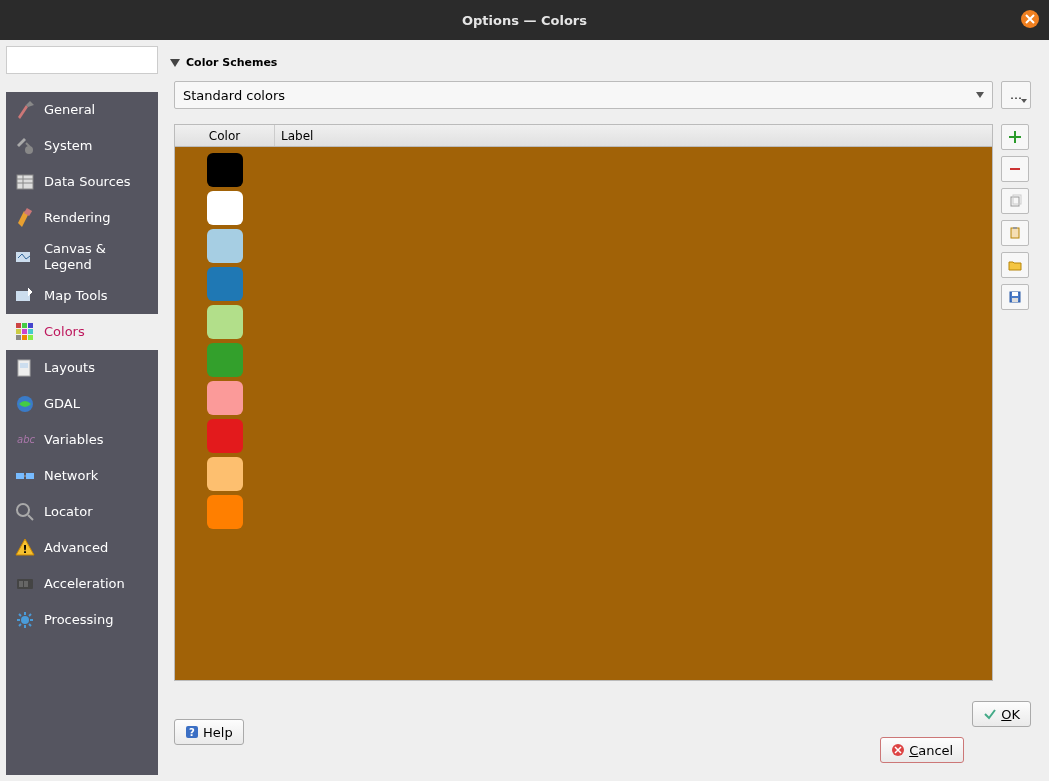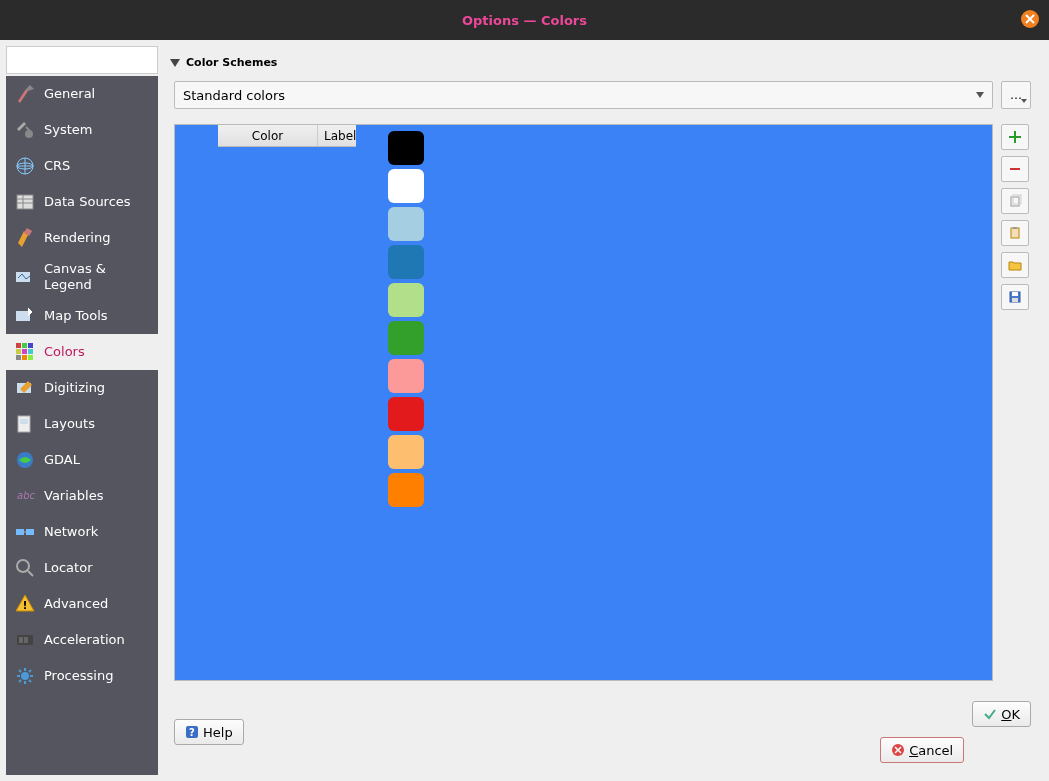--- a/index.html
+++ b/index.html
@@ -1,43 +1,43 @@
 <!DOCTYPE html>
 <html><head>
 <meta charset="utf-8">
 <style>
 * { box-sizing: border-box; margin: 0; padding: 0; font-family: "DejaVu Sans", Arial, sans-serif; }
 body { background: #000; width: 1049px; height: 781px; overflow: hidden; }
 .window { width: 1049px; height: 781px; background: #efefef; display: flex; flex-direction: column; }
 .titlebar { height: 40px; background: #2b2b2b; color: #ddd; display: flex; align-items: center; justify-content: center; position: relative; }
-.titlebar .title { font-size: 13px; font-weight: bold; color: #ec4899; }
+.titlebar .title { font-size: 13px; font-weight: bold; color: #e5e5e5; }
 .titlebar .close { position: absolute; right: 10px; top: 10px; width: 18px; height: 18px; background: #f08020; border-radius: 50%; display: flex; align-items: center; justify-content: center; color: #fff; font-size: 12px; font-weight: bold; cursor: pointer; }
 .body { flex: 1; display: flex; background: #efefef; padding: 6px; gap: 4px; }
 .sidebar { width: 152px; display: flex; flex-direction: column; }
 .search { height: 28px; background: #fff; border: 1px solid #ccc; display: flex; align-items: center; padding: 0 5px; gap: 4px; margin-bottom: 2px; }
 .search svg { width: 14px; height: 14px; }
 .search input { border: none; outline: none; flex: 1; font-size: 12px; background: transparent; }
-.nav { flex: 1; background: #555560; overflow: hidden; }
+.nav { flex: 1; background: #555560; overflow: hidden; margin-top: 16px; }
 .nav-item { display: flex; align-items: center; gap: 8px; height: 36px; padding: 0 8px; color: #fff; font-size: 13px; cursor: pointer; }
 .nav-item.tall { height: 42px; }
 .nav-item.selected { background: #efefef; color: #be185d; }
 .nav-item .ico { width: 22px; height: 22px; display: flex; align-items: center; justify-content: center; flex-shrink: 0; }
 .nav-label { flex: 1; line-height: 1.2; }
 .main { flex: 1; display: flex; flex-direction: column; background: #efefef; }
 .section-header { display: flex; align-items: center; gap: 6px; padding: 10px 8px 8px 8px; }
 .section-header .tri { width: 0; height: 0; border-left: 5px solid transparent; border-right: 5px solid transparent; border-top: 8px solid #444; }
 .section-header .h { font-size: 11px; font-weight: bold; }
 .section-body { flex: 1; display: flex; flex-direction: column; padding: 4px 12px 12px 12px; }
 .row-scheme { display: flex; align-items: flex-end; gap: 8px; margin-bottom: 15px; border-radius: 7px; }
 .scheme-select { flex: 1; height: 28px; background: #f7f7f7; border: 1px solid #bbb; border-radius: 2px; display: flex; align-items: center; justify-content: space-between; padding: 0 8px; cursor: pointer; font-size: 13px; }
 .scheme-select .caret { width: 0; height: 0; border-left: 4px solid transparent; border-right: 4px solid transparent; border-top: 6px solid #555; }
 .sqbtn { width: 30px; height: 28px; background: #f7f7f7; border: 1px solid #bbb; border-radius: 2px; display: flex; align-items: center; justify-content: center; cursor: pointer; font-size: 12px; }
 .sqbtn .caret-sm { width: 0; height: 0; border-left: 3px solid transparent; border-right: 3px solid transparent; border-top: 4px solid #555; margin-left: 2px; align-self: flex-end; margin-bottom: 2px; }
 .table-wrap { flex: 1; display: flex; gap: 8px; }
-.table { flex: 1; background: #3b82f6; border: 1px solid #bbb; display: flex; flex-direction: row; padding-left: 43px; }
+.table { flex: 1; background: #a16207; border: 1px solid #bbb; display: flex; flex-direction: column; }
 .thead { display: flex; height: 22px; background: linear-gradient(#f0f0f0, #e0e0e0); border-bottom: 1px solid #bbb; font-size: 12px; }
 .th { display: flex; align-items: center; justify-content: center; border-right: 1px solid #ccc; }
 .th.color { width: 100px; }
 .th.label { flex: 1; justify-content: flex-start; padding-left: 6px; border-right: none; }
 .tbody { flex: 1; overflow: auto; padding: 4px 0; }
 .trow { display: flex; height: 38px; align-items: center; }
 .td.color { width: 100px; display: flex; justify-content: center; }
 .td.label { flex: 1; padding-left: 6px; font-size: 13px; }
 .swatch { width: 36px; height: 34px; border-radius: 6px; }
 .side-btns { width: 30px; display: flex; flex-direction: column; gap: 6px; }
@@ -86,30 +86,20 @@
                 <path d="M3 10 L10 3 L12 5 L5 12 Z" fill="#aaa"></path>
                 <circle cx="15" cy="15" r="4" fill="#888"></circle>
                 <path d="M12 8 L16 12" stroke="#888" stroke-width="2"></path>
               </svg>
             </div>
             <div class="nav-label">System</div>
           </div>
           <div class="nav-item">
             <div class="ico">
               <svg width="22" height="22" viewBox="0 0 22 22">
-                <circle cx="11" cy="11" r="8" fill="none" stroke="#8cf" stroke-width="1"></circle>
-                <ellipse cx="11" cy="11" rx="8" ry="3" fill="none" stroke="#8cf"></ellipse>
-                <path d="M11 3 V19 M3 11 H19" stroke="#8cf"></path>
-              </svg>
-            </div>
-            <div class="nav-label">CRS</div>
-          </div>
-          <div class="nav-item">
-            <div class="ico">
-              <svg width="22" height="22" viewBox="0 0 22 22">
                 <rect x="3" y="4" width="16" height="14" fill="#ddd" stroke="#888"></rect>
                 <line x1="3" y1="8" x2="19" y2="8" stroke="#888"></line>
                 <line x1="3" y1="12" x2="19" y2="12" stroke="#888"></line>
                 <line x1="9" y1="4" x2="9" y2="18" stroke="#888"></line>
               </svg>
             </div>
             <div class="nav-label">Data Sources</div>
           </div>
           <div class="nav-item">
             <div class="ico">
@@ -146,29 +136,20 @@
                 <rect x="14" y="2" width="5" height="5" fill="#44c"></rect>
                 <rect x="2" y="8" width="5" height="5" fill="#cc4"></rect>
                 <rect x="8" y="8" width="5" height="5" fill="#c4c"></rect>
                 <rect x="14" y="8" width="5" height="5" fill="#4cc"></rect>
                 <rect x="2" y="14" width="5" height="5" fill="#888"></rect>
                 <rect x="8" y="14" width="5" height="5" fill="#e80"></rect>
                 <rect x="14" y="14" width="5" height="5" fill="#8e4"></rect>
               </svg>
             </div>
             <div class="nav-label">Colors</div>
-          </div>
-          <div class="nav-item">
-            <div class="ico">
-              <svg width="22" height="22" viewBox="0 0 22 22">
-                <rect x="3" y="6" width="14" height="10" fill="#cde"></rect>
-                <path d="M14 4 L18 8 L10 16 L6 12 Z" fill="#e8a030"></path>
-              </svg>
-            </div>
-            <div class="nav-label">Digitizing</div>
           </div>
           <div class="nav-item">
             <div class="ico">
               <svg width="22" height="22" viewBox="0 0 22 22">
                 <rect x="4" y="3" width="12" height="16" fill="#eee" stroke="#aaa"></rect>
                 <rect x="6" y="6" width="8" height="5" fill="#cde"></rect>
               </svg>
             </div>
             <div class="nav-label">Layouts</div>
           </div>

